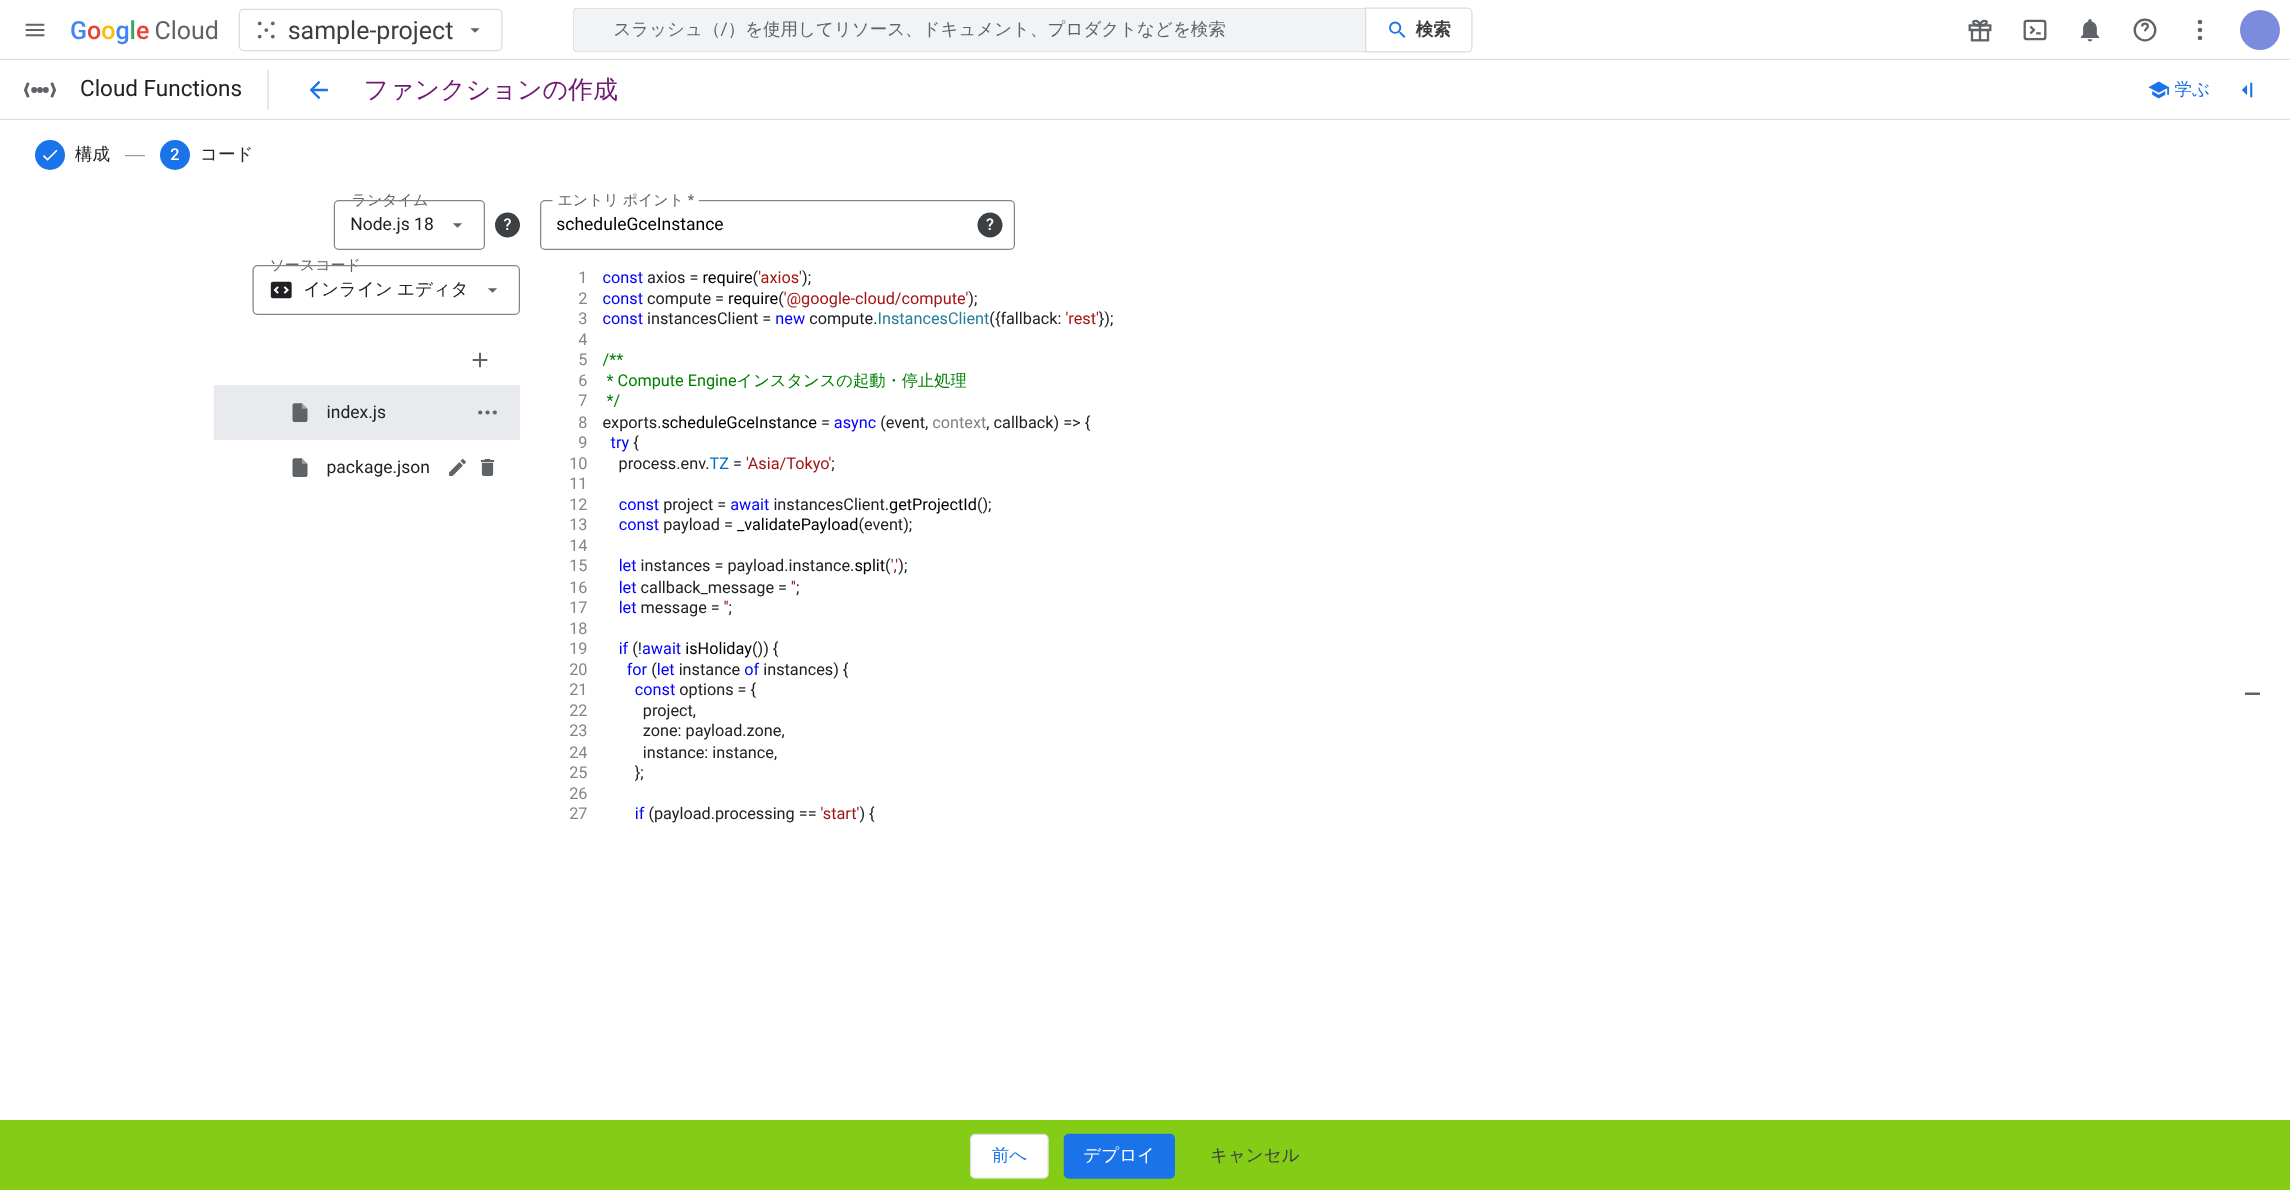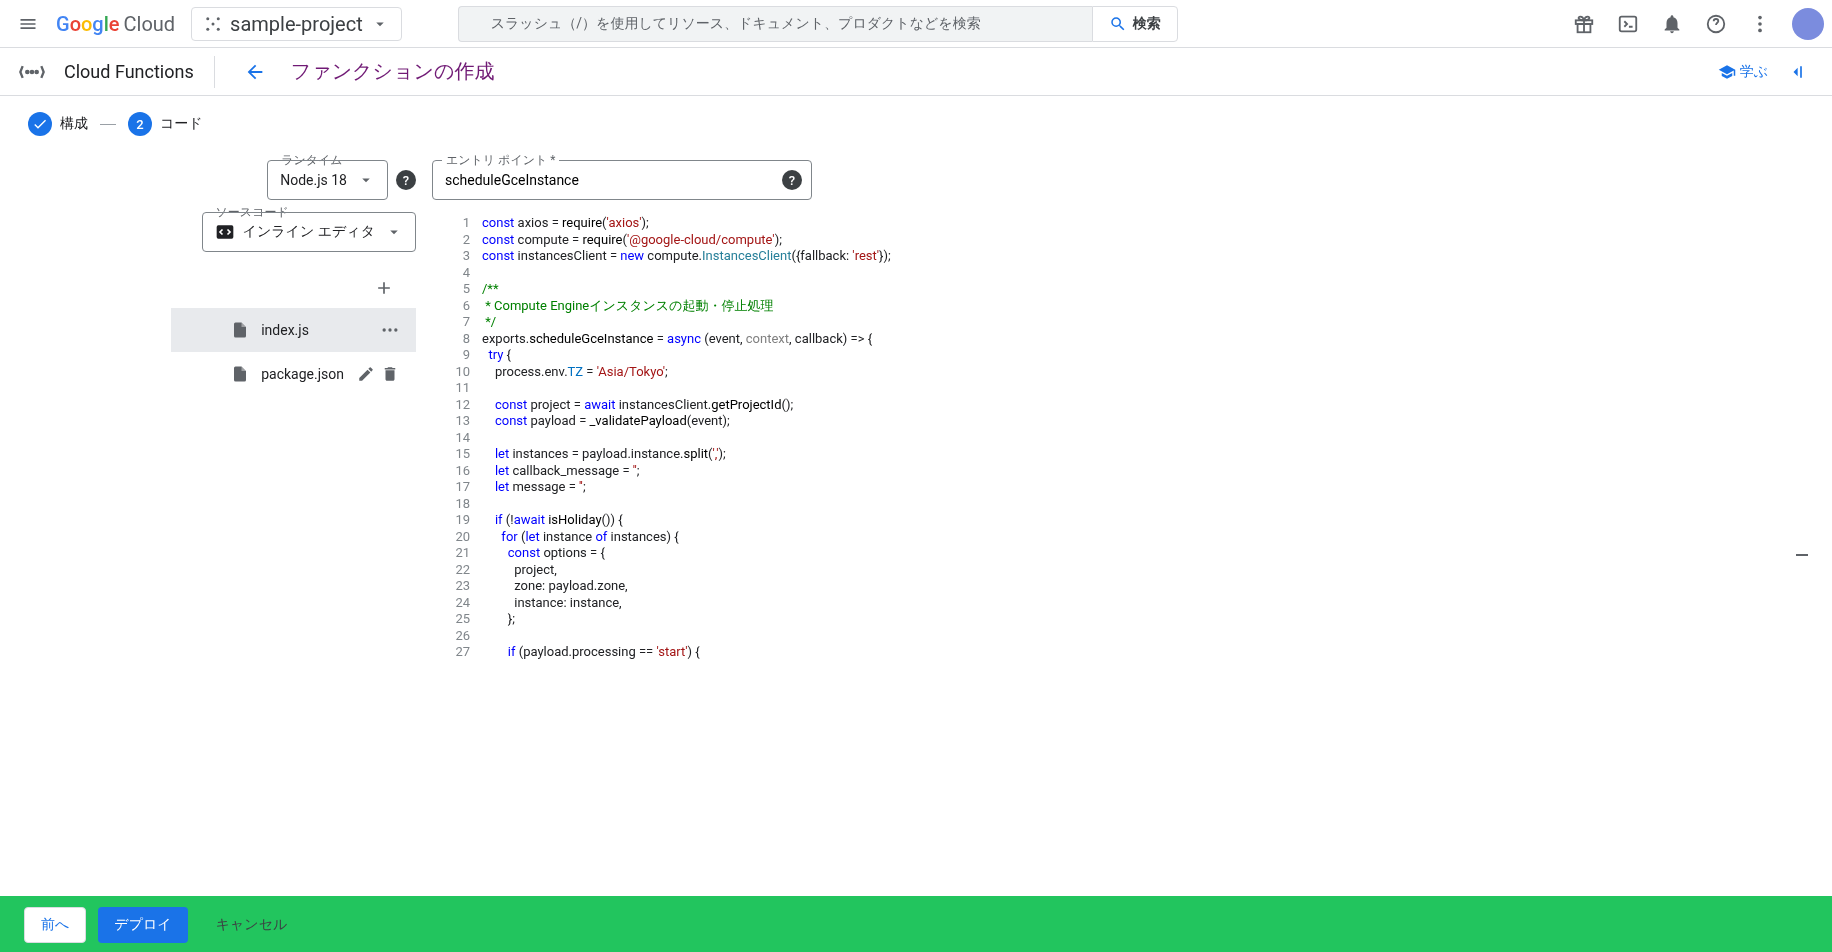--- a/index.html
+++ b/index.html
@@ -73,21 +73,21 @@
 .code-line { height: 16.5px; }
 .kw { color: #0000ff; }
 .fn { color: #000; }
 .str { color: #a31515; }
 .cmt { color: #008000; }
 .cls { color: #267f99; }
 .var { color: #0070c1; }
 .dim { color: #808080; }
 
 
-.footer { position: fixed; bottom: 0; left: 0; right: 0; height: 56px; display: flex; align-items: center; padding: 0 24px; gap: 12px; background: #22c55e; border-top: 1px solid transparent; }
+.footer { position: fixed; bottom: 0; left: 0; right: 0; height: 56px; display: flex; align-items: center; padding: 0 24px; gap: 12px; background: #84cc16; border-top: 1px solid transparent; justify-content: center; }
 .btn { height: 36px; padding: 0 16px; border-radius: 4px; font-size: 14px; cursor: pointer; border: none; }
 .btn-outline { background: #fff; border: 1px solid #dadce0; color: #1a73e8; }
 .btn-primary { background: #1a73e8; color: #fff; }
 .btn-text { background: none; color: #3c4043; }
 
 svg { display: block; }
 .resize-handle { position: absolute; right: 8px; top: 50%; transform: translateY(-50%); width: 12px; color: #5f6368; cursor: pointer; }
 </style>
 </head>
 <body>

